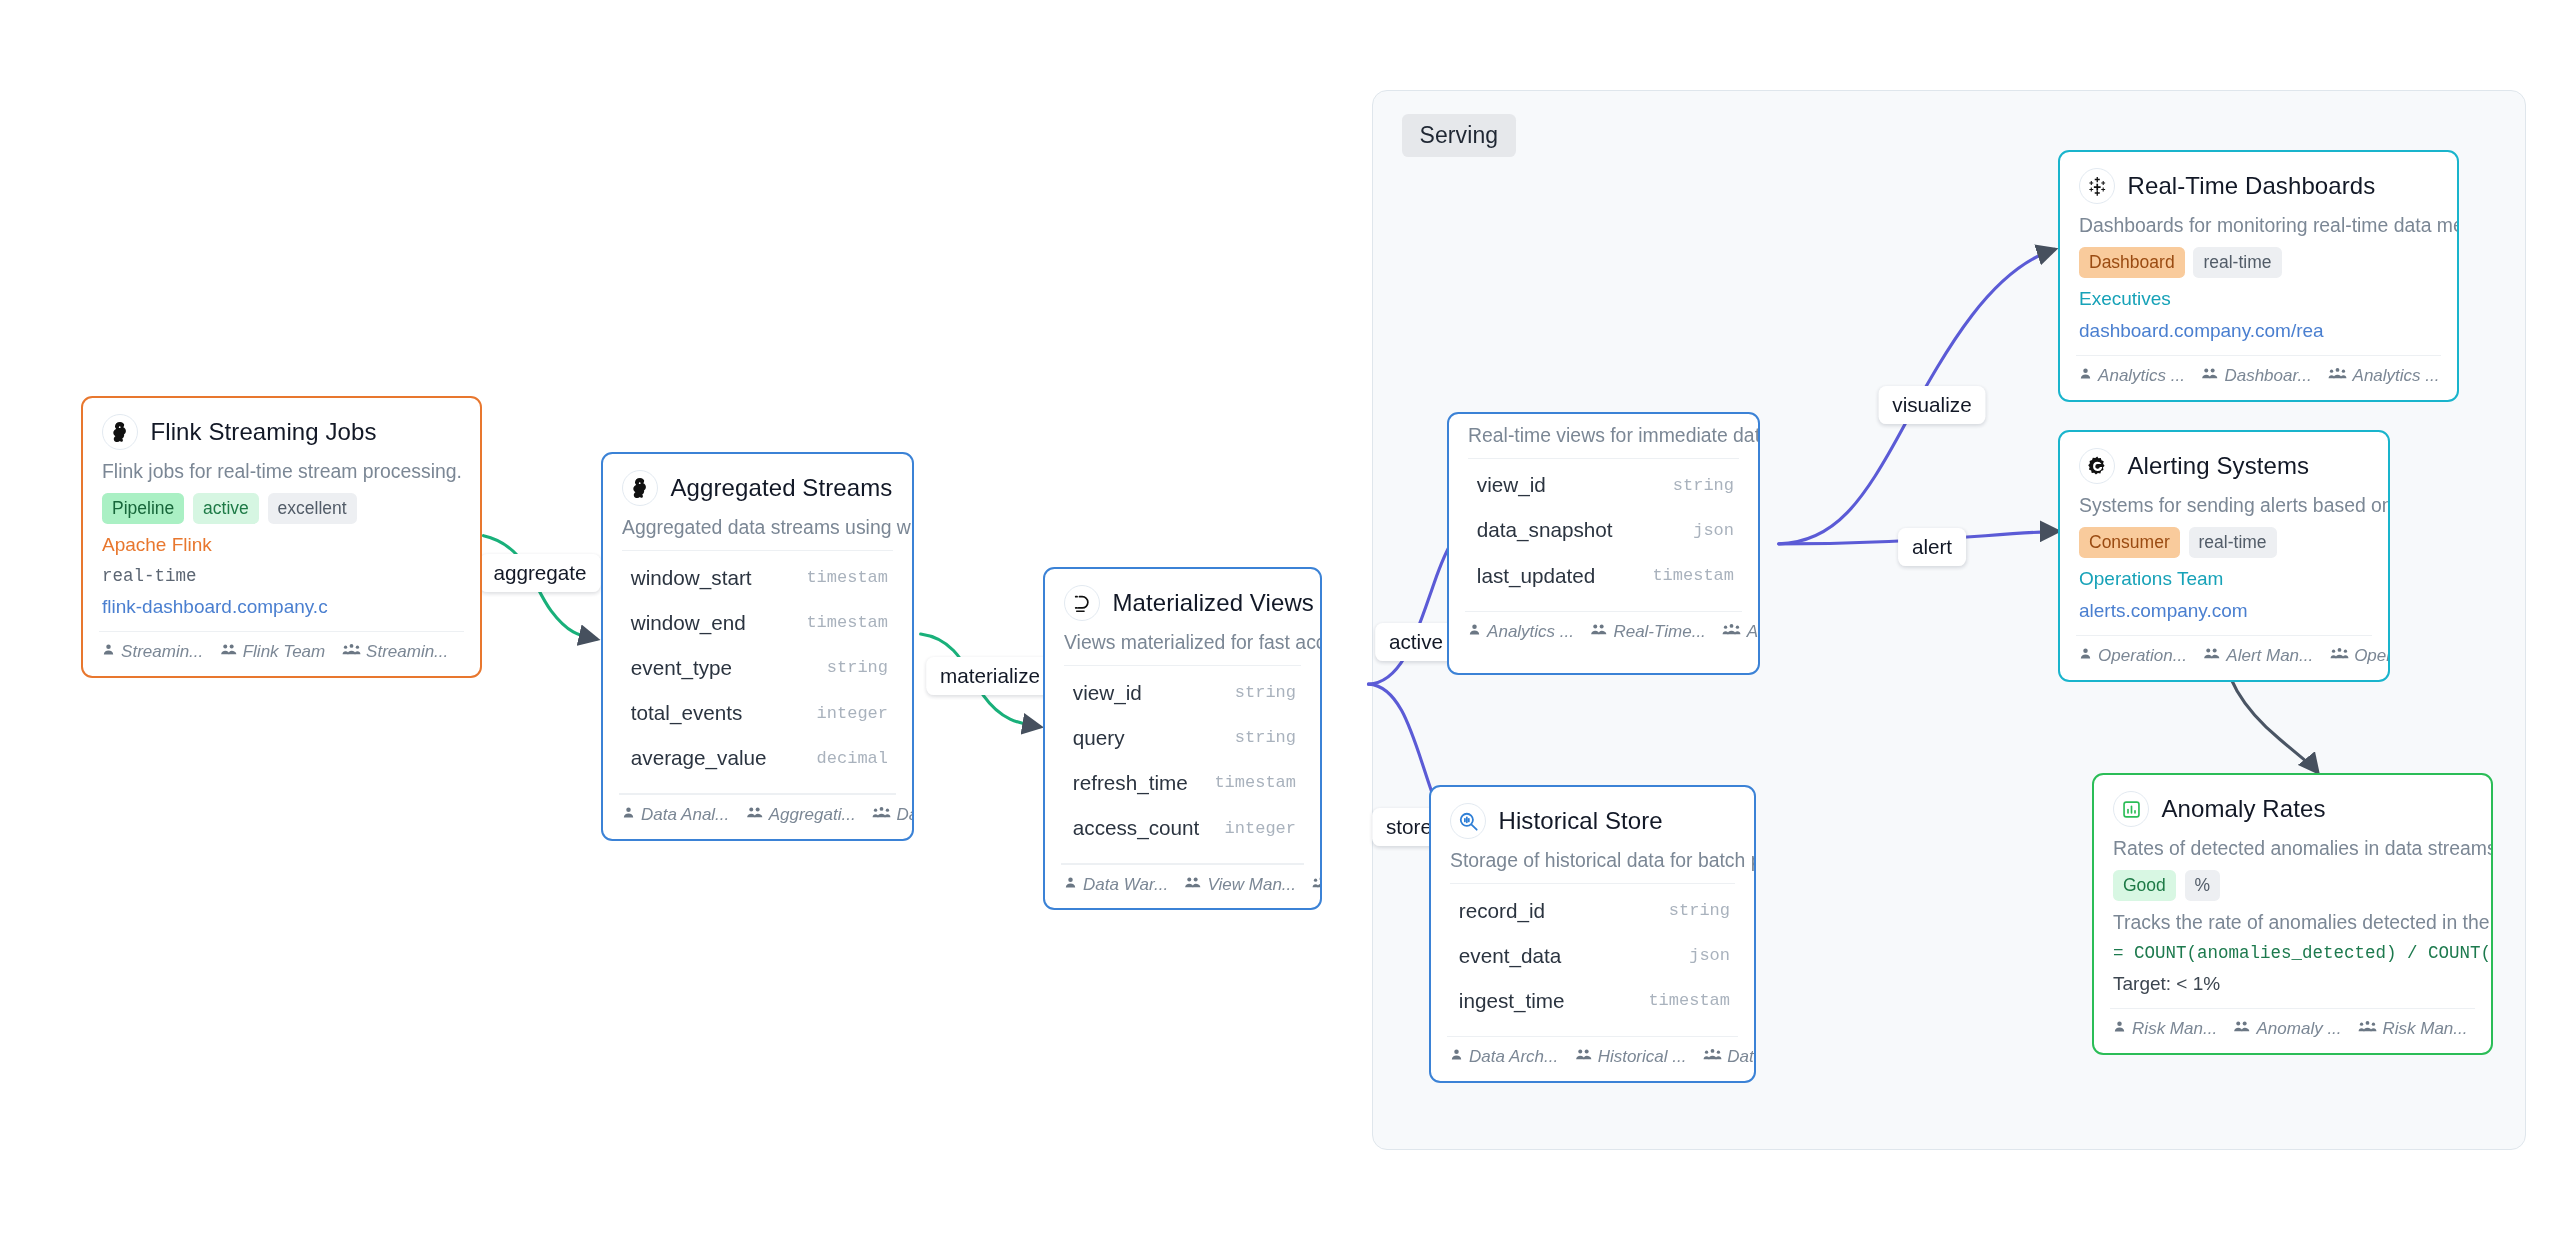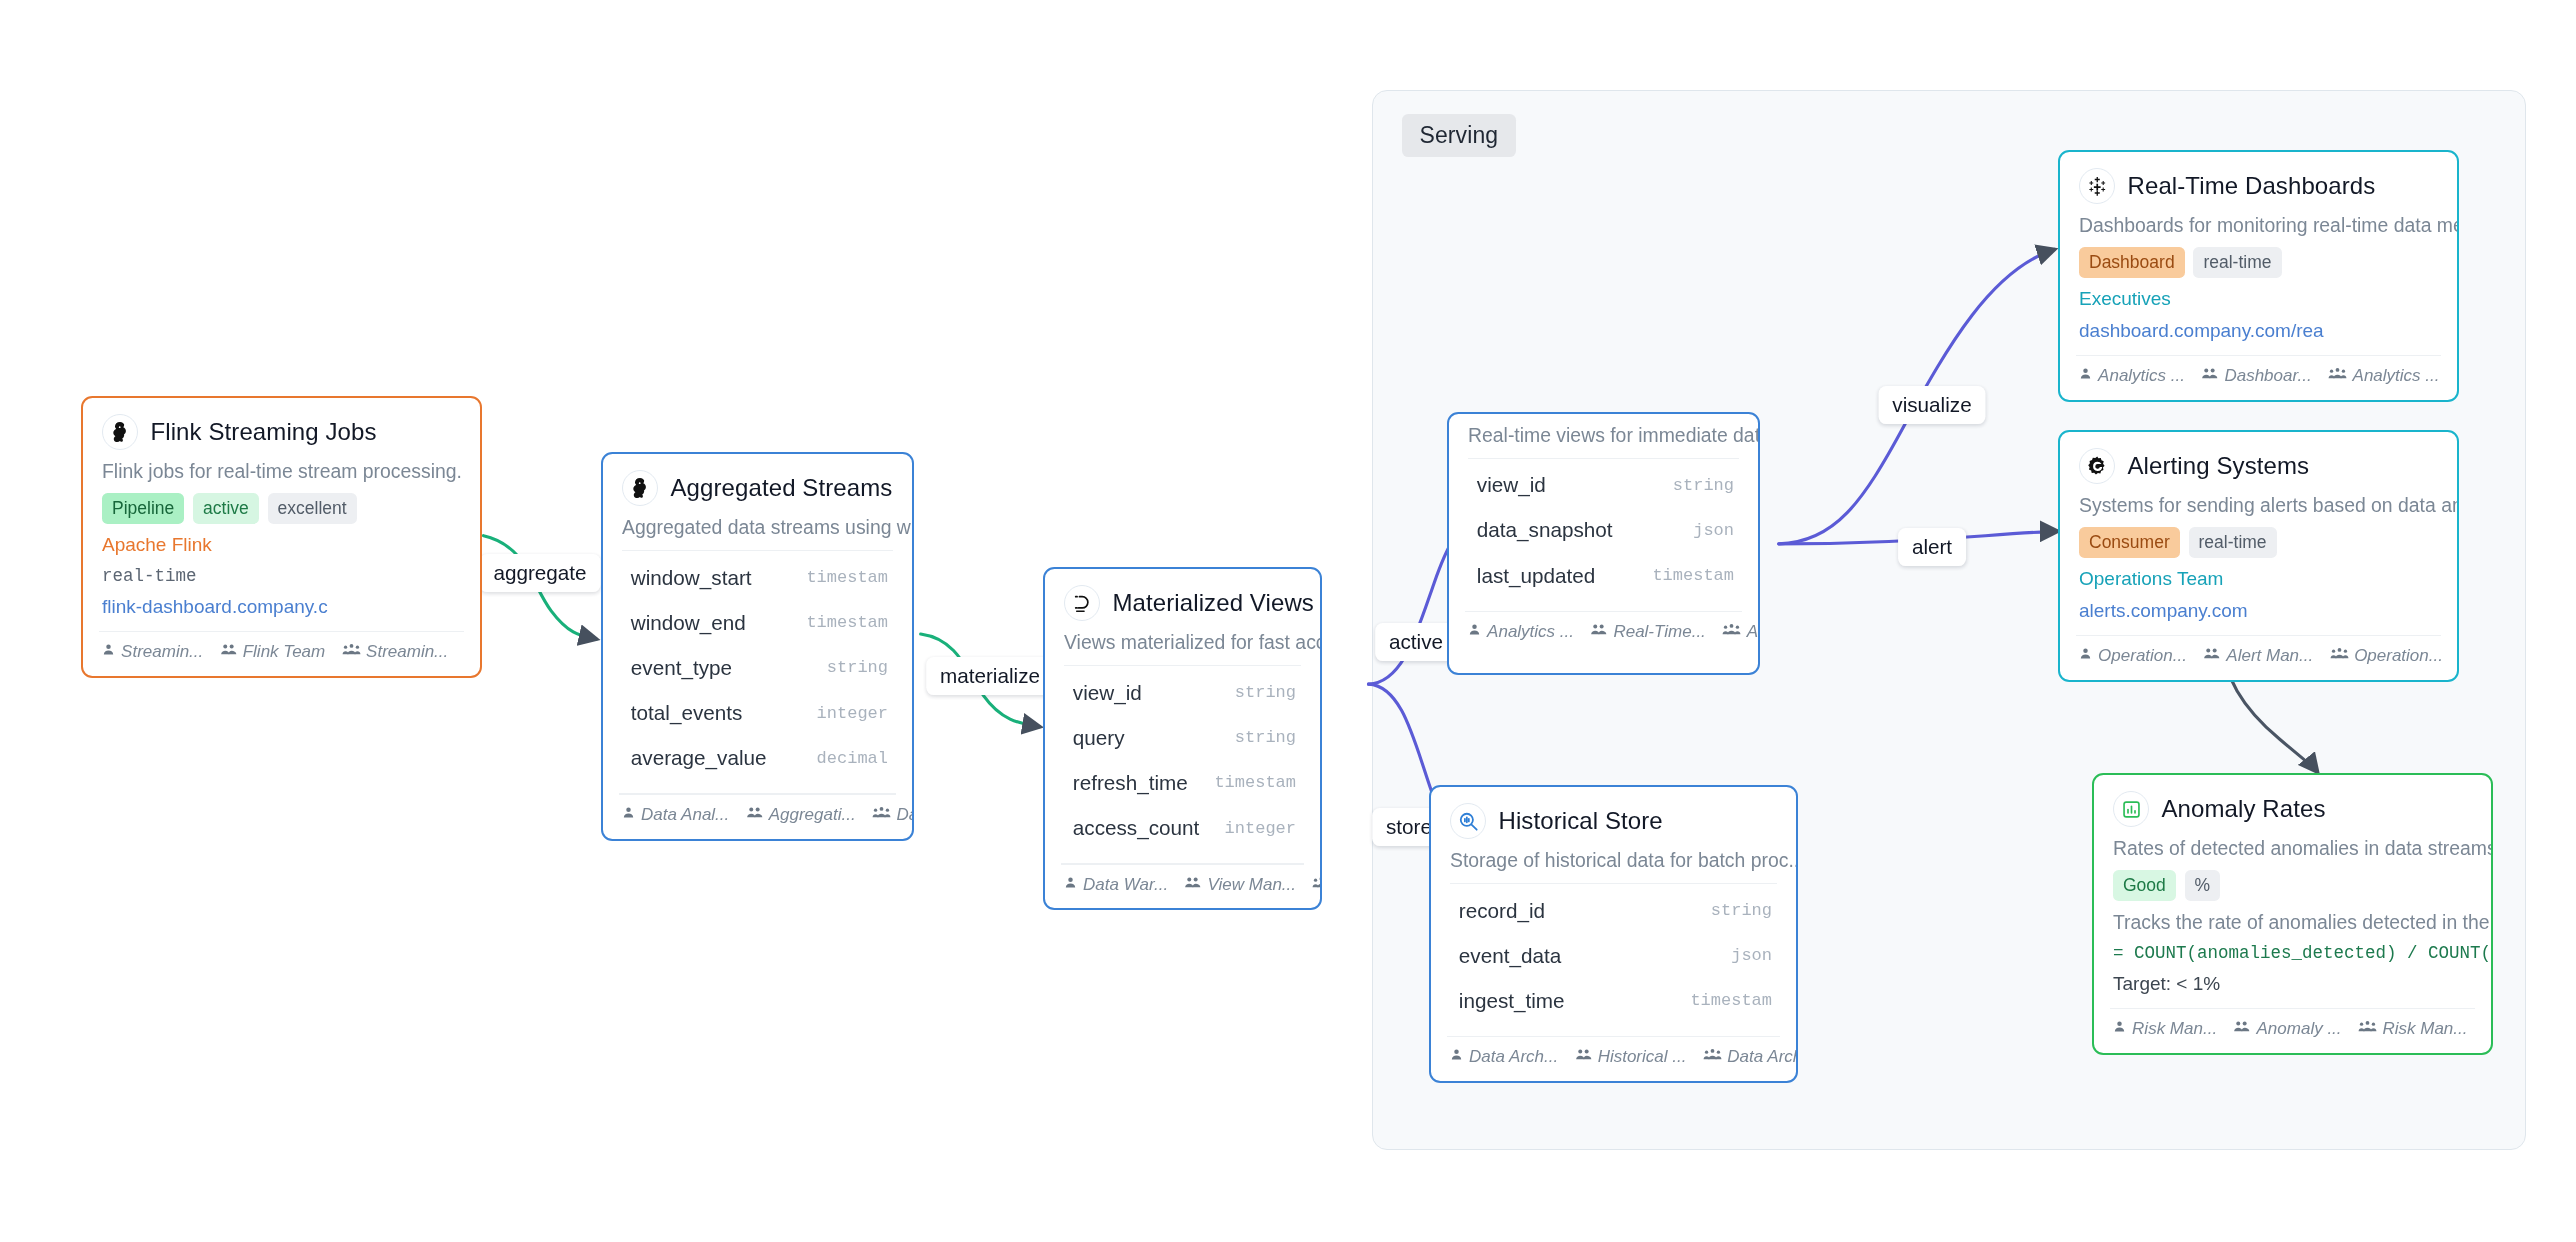--- a/index.html
+++ b/index.html
@@ -390,21 +390,21 @@
                 <circle cx="16" cy="6" r="3.2"></circle>
                 <circle cx="26" cy="8" r="2.8"></circle>
                 <path d="M1 20c0-3 2.2-5 5-5s5 2 5 5z"></path>
                 <path d="M9 20c0-3.6 3-6 7-6s7 2.4 7 6z"></path>
                 <path d="M21 20c0-3 2.2-5 5-5s5 2 5 5z"></path>
               </svg></span>
             <span>Analytics ...</span>
           </div>
         </div>
       </div>
-      <div class="node" style="left: 1429px; top: 785px; width: 369px; min-height: 263px; border: 2.5px solid rgb(59, 130, 214);">
+      <div class="node" style="left: 1429px; top: 785px; width: 327px; min-height: 263px; border: 2.5px solid rgb(59, 130, 214);">
         <div class="node-head">
           <div class="node-avatar">
             <svg width="22.5" height="22.5" viewBox="0 0 24 24" fill="none" stroke="#2f7fd6" stroke-width="1.9">
               <circle cx="10.5" cy="10.5" r="6.5"></circle>
               <path d="M15.5 15.5 21 21" stroke-linecap="round"></path>
               <path d="M8.4 12.2V9.4M10.5 13.1V7.8M12.6 12.2V9.4" stroke-linecap="round"></path>
             </svg>
           </div>
           <div class="node-title">Historical Store</div>
         </div>
@@ -501,21 +501,21 @@
                 <circle cx="16" cy="6" r="3.2"></circle>
                 <circle cx="26" cy="8" r="2.8"></circle>
                 <path d="M1 20c0-3 2.2-5 5-5s5 2 5 5z"></path>
                 <path d="M9 20c0-3.6 3-6 7-6s7 2.4 7 6z"></path>
                 <path d="M21 20c0-3 2.2-5 5-5s5 2 5 5z"></path>
               </svg></span>
             <span>Analytics ...</span>
           </div>
         </div>
       </div>
-      <div class="node" style="left: 2058px; top: 430px; width: 401px; min-height: 204px; border: 2.5px solid rgb(25, 180, 204);">
+      <div class="node" style="left: 2058px; top: 430px; width: 332px; min-height: 204px; border: 2.5px solid rgb(25, 180, 204);">
         <div class="node-head">
           <div class="node-avatar">
             <svg width="22.5" height="22.5" viewBox="0 0 24 24" fill="#111">
               <path d="M12 1.6 9.9 3.3l-2.6-.5-.9 2.5-2.6 1 .4 2.6-1.8 1.9 1.5 2.2-.8 2.5 2.4 1.1.6 2.6 2.6-.2 1.9 1.8 2.1-1.6 2.6.4.8-2.5 2.5-1.1-.5-2.6 1.7-2-1.6-2.1.7-2.6-2.4-1-.7-2.5-2.6.3L12 1.6zm.2 5.6a4.9 4.9 0 0 1 4.3 2.5h-4.1a2.5 2.5 0 1 0 2.4 3.1h2.5a4.9 4.9 0 1 1-5.1-5.6z"></path>
             </svg>
           </div>
           <div class="node-title">Alerting Systems</div>
         </div>
         <div class="node-desc">Systems for sending alerts based on data anomalies.</div>
         <div class="tags">

